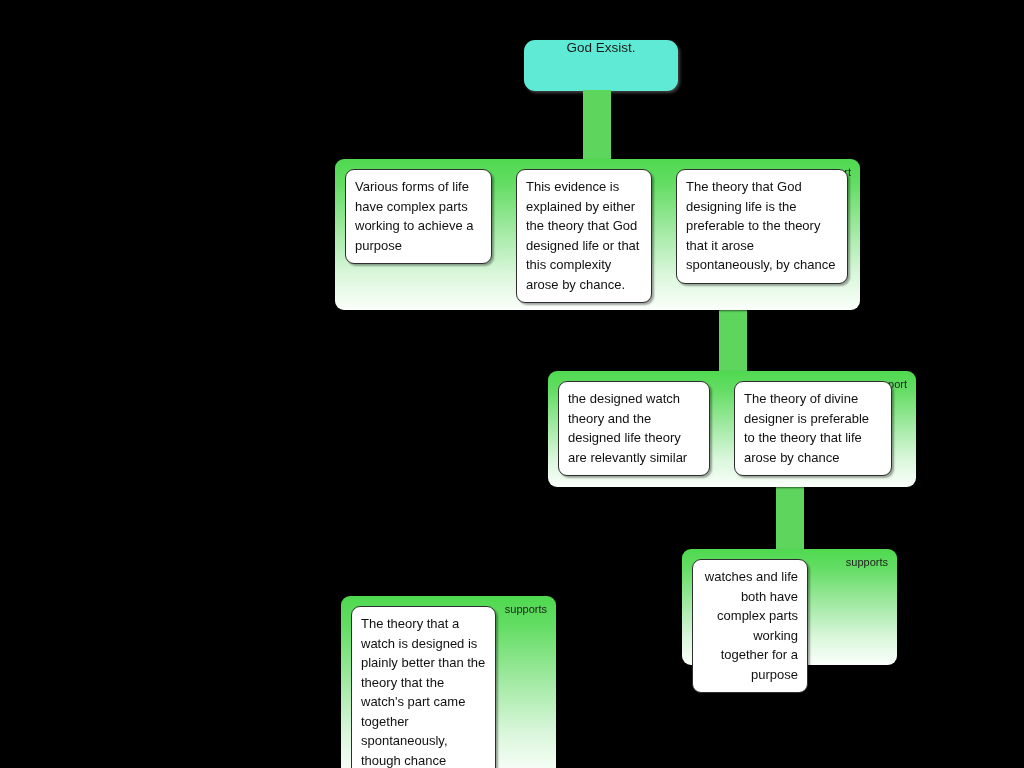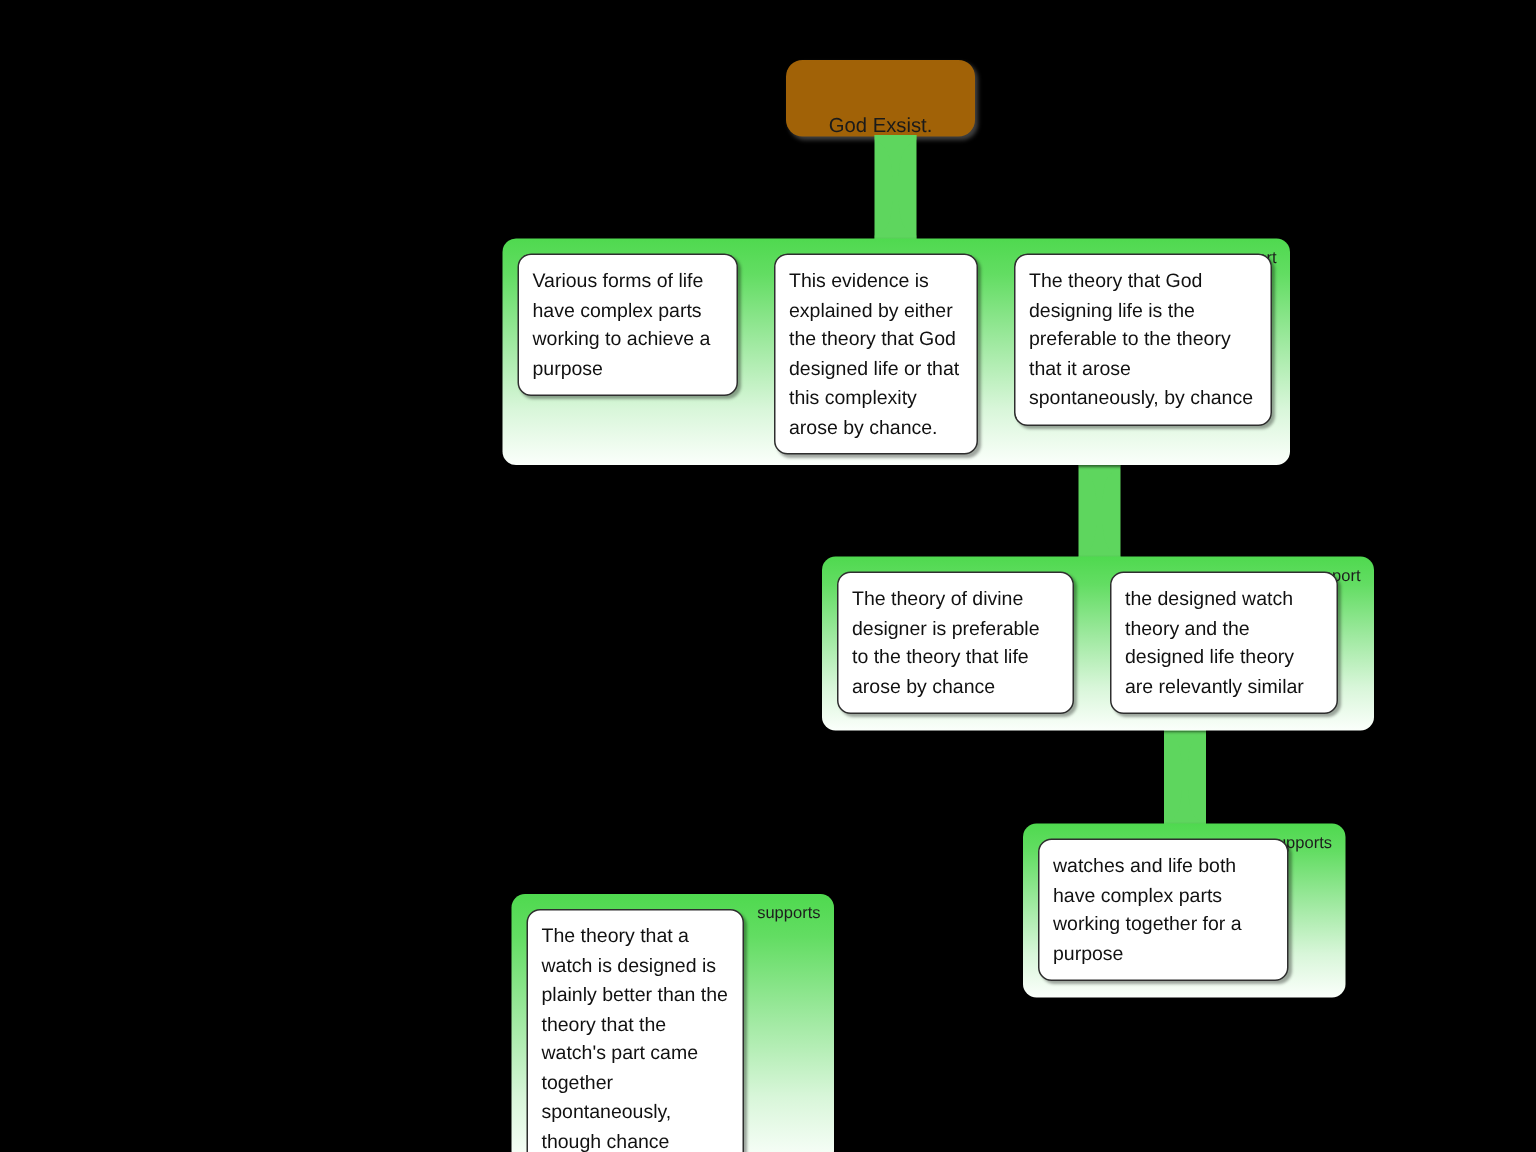--- a/index.html
+++ b/index.html
@@ -58,27 +58,27 @@
     z-index: 2;
     display: block;
     white-space: pre-line;
   }
 
   
   .rootnode {
     position: absolute;
     left: 524px;
     top: 40px;
-    width: 126px;
+    width: 154px;
     height: 51px;
-    background: #a16207;
+    background: #5eead4;
     border-radius: 11px;
     box-shadow: 2px 2px 3px rgba(255,255,255,0.25);
     display: flex;
-    align-items: flex-end;
+    align-items: flex-start;
     justify-content: center;
     font-size: 13.5px;
     color: #1a1a1a;
   }
 
   
   .connector {
     position: absolute;
     background: #5ed65e;
   }
@@ -161,33 +161,33 @@
       </div>
       <div class="card" style="width:172px;">
         <span class="card-text">The theory that God designing life is the preferable to the theory that it arose spontaneously, by chance</span>
       </div>
     </div>
   </div>
 
   <div class="group" style="left:548px; top:371px; width:368px; height:116px;">
     <span class="grp-label">support</span>
     <div class="cards">
+      <div class="card" style="width:152px;">
+        <span class="card-text">the designed watch theory and the designed life theory are relevantly similar</span>
+      </div>
       <div class="card" style="width:158px;">
         <span class="card-text">The theory of divine designer is preferable to the theory that life arose by chance</span>
       </div>
-      <div class="card" style="width:152px;">
-        <span class="card-text">the designed watch theory and the designed life theory are relevantly similar</span>
-      </div>
     </div>
   </div>
 
   <div class="group" style="left:682px; top:549px; width:215px; height:116px;">
     <span class="grp-label">supports</span>
     <div class="cards">
-      <div class="card" style="width:167px;">
+      <div class="card" style="width:116px;text-align:right;">
         <span class="card-text">watches and life both have complex parts working together for a purpose</span>
       </div>
     </div>
   </div>
 
   <div class="group" style="left:341px; top:596px; width:215px; height:180px;">
     <span class="grp-label">supports</span>
     <div class="cards">
       <div class="card" style="width:145px;">
         <span class="card-text">The theory that a watch is designed is plainly better than the theory that the watch's part came together spontaneously, though chance</span>

